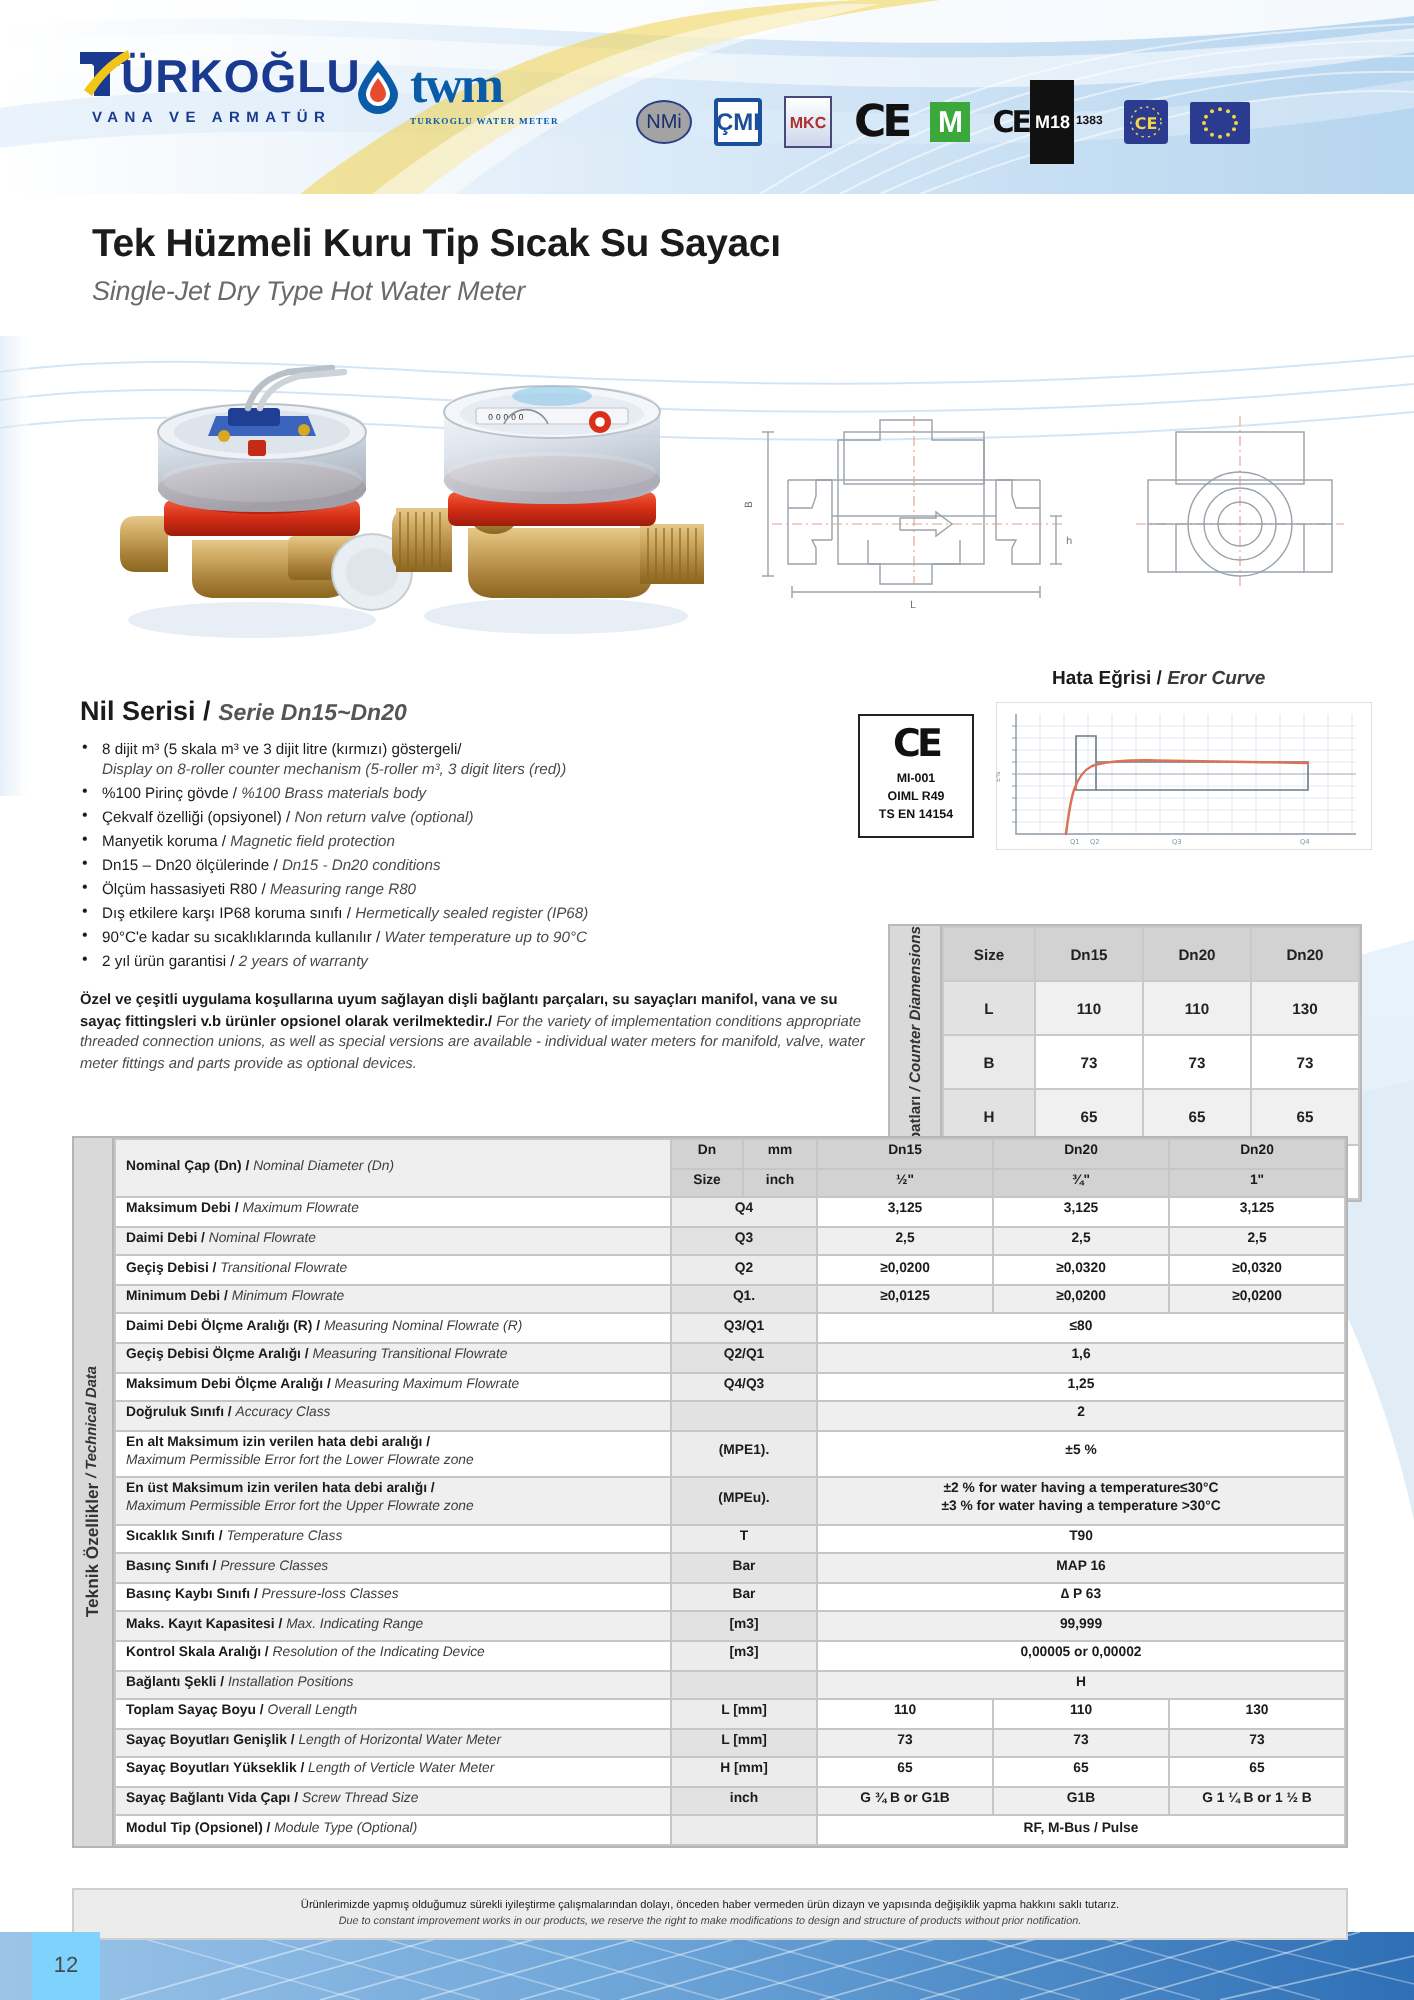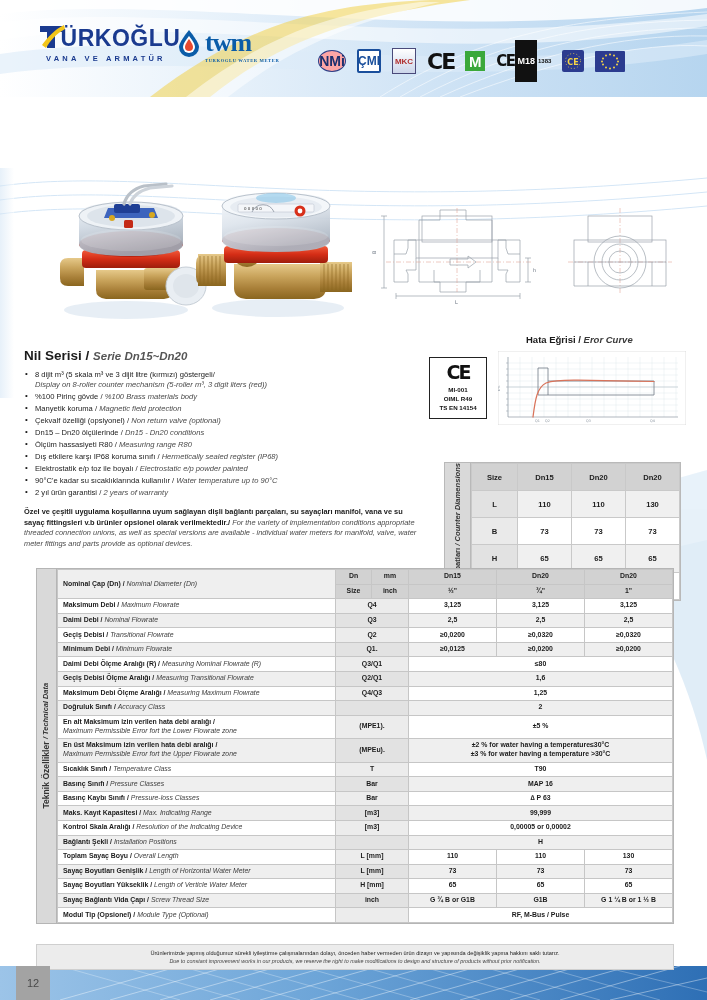--- a/index.html
+++ b/index.html
@@ -32,22 +32,22 @@
   }
   .logo-sub {
     font-size: 7.5px; font-weight: bold; letter-spacing: 3.2px;
     color: #1a3a8f; margin-top: 4px;
   }
   .twm-block { position: absolute; left: 205px; top: 30px; font-family: Liberation Serif, serif; }
   .twm-text { font-size: 26px; font-weight: bold; color:#0a5ca8; letter-spacing:-1px; line-height:1; }
   .twm-sub { font-size:4.6px; color:#0a5ca8; letter-spacing:.6px; margin-top:2px; font-weight:bold;}
   .cert-row { position:absolute; left:318px; top:40px; display:flex; align-items:center; gap:11px; }
   .cert { display:flex; align-items:center; justify-content:center; }
-  .cert-nmi { width:28px;height:22px;border-radius:50%; border:1.3px solid #2a3f88; background:#fca5a5;
-     font-size:14px; font-weight:bold; color:#1a2f6e; }
+  .cert-nmi { width:28px;height:22px;border-radius:50%; border:1.3px solid #2a3f88; background:#a3a3a3;
+     font-size:10px; font-weight:normal; color:#1a2f6e; }
   .cert-cmi { width:24px;height:24px; border:2px solid #1a4f9c; background:#fff; color:#1a4f9c;
      font-size:12px; font-weight:bold; border-radius:2px; }
   .cert-img { width:24px;height:26px; border:1.2px solid #4a4a7a; background:linear-gradient(#fff,#ccd6ea);
      font-size:8px; color:#b03030; font-weight:bold; }
   .cert-ce { font-size:22px; font-weight:bold; color:#111; letter-spacing:-2px; font-family:"DejaVu Sans",sans-serif;}
   .cert-m { width:20px;height:20px;background:#3aa83a;color:#fff;font-size:15px;font-weight:bold; }
   .cert-m18 { display:flex;align-items:center;gap:1px; }
   .cert-m18 .ce-sm { font-size:15px;font-weight:bold;color:#111;letter-spacing:-1.5px;font-family:"DejaVu Sans",sans-serif;}
   .cert-m18 .box18 { background:#111;color:#fff;font-size:9px;font-weight:bold;padding:16px 2px; }
   .cert-m18 .num { font-size:6px;font-weight:bold;color:#111; }
@@ -60,21 +60,21 @@
   .title-tr { font-size:19.5px; font-weight:bold; color:#1b1b1b; letter-spacing:-.2px; }
   .title-en { font-size:13.5px; font-style:italic; color:#6a6a6a; margin-top:4px; letter-spacing:-.1px;}
 
   
   .photos { position:absolute; left:38px; top:182px; width:330px; height:142px; z-index:2; }
 
   
   .drawings { position:absolute; left:372px; top:196px; width:320px; height:112px; z-index:2; }
 
   
-  .features { position:absolute; left:24px; top:348px; width:400px; z-index:4; }
+  .features { position:absolute; left:40px; top:348px; width:400px; z-index:4; }
   .ser-head { font-size:13.5px; font-weight:bold; color:#1b1b1b; margin-bottom:7px; }
   .ser-head .slash { color:#1b1b1b; font-weight:bold; }
   .ser-head .en { font-style:italic; font-size:11.5px; color:#555; font-weight:bold; }
   ul.feat { list-style:none; }
   ul.feat li { position:relative; padding-left:11px; margin-bottom:2.0px;
      font-size:7.6px; color:#1b1b1b; line-height:1.32; }
   ul.feat li:before { content:"•"; position:absolute; left:1px; top:-1px; font-size:8px; color:#1b1b1b; }
   ul.feat li b { font-weight:normal; }
   ul.feat li i { font-style:italic; color:#4a4a4a; }
   .feat-note { margin-top:9px; font-size:7.4px; line-height:1.42; color:#1b1b1b; width:400px; }
@@ -151,21 +151,21 @@
     position:absolute; left:36px; top:944px; width:638px; height:26px;
     background:#ececec; border:1px solid #cfcfcf; z-index:4;
     display:flex; flex-direction:column; align-items:center; justify-content:center;
   }
   .footnote .tr { font-size:5.6px; color:#222; }
   .footnote .en { font-size:5.4px; color:#444; font-style:italic; margin-top:1.5px; }
 
   
   .bottomband { position:absolute; left:0; top:966px; width:707px; height:34px; z-index:2; overflow:hidden; }
   .pagenum {
-    position:absolute; left:16px; top:966px; width:34px; height:34px; background:#a3a3a3;
+    position:absolute; left:16px; top:966px; width:34px; height:34px; background:#7dd3fc;
     display:flex; align-items:center; justify-content:center; z-index:5;
     font-size:11px; color:#4a4a4a;
   }
 </style>
 </head>
 <body>
 
 <div class="page">
 
   <svg class="bg-wave" viewBox="0 0 707 1000" preserveAspectRatio="none">
@@ -292,20 +292,22 @@
               <circle cx="7" cy="10.5" r="1" fill="#f5d547"></circle>
             <circle cx="8" cy="7.4" r="1" fill="#f5d547"></circle>
               <circle cx="11" cy="4.6" r="1" fill="#f5d547"></circle>
           </svg>
         </div>
       </div>
     </div>
   </div>
 
   <div class="title-wrap">
+    <div class="title-tr">Tek Hüzmeli Kuru Tip Sıcak Su Sayacı</div>
+    <div class="title-en">Single-Jet Dry Type Hot Water Meter</div>
   </div>
 
   <svg class="photos" viewBox="0 0 330 142">
     <defs>
       <linearGradient id="brass" x1="0" y1="0" x2="0" y2="1">
         <stop offset="0%" stop-color="#e6c98a"></stop>
           <stop offset="35%" stop-color="#c9a45c"></stop>
         <stop offset="70%" stop-color="#a87f38"></stop>
           <stop offset="100%" stop-color="#8a661f"></stop>
       </linearGradient>
@@ -451,42 +453,38 @@
     <ul class="feat">
       <li>
         <b>8 dijit m³ (5 skala m³ ve 3 dijit litre (kırmızı) göstergeli/</b><br>
         <i>Display on 8-roller counter mechanism (5-roller m³, 3 digit liters (red))</i>
       </li>
       <li>
         <b>%100 Pirinç gövde /</b>
         <i>%100 Brass materials body</i>
       </li>
       <li>
+        <b>Çekvalf özelliği (opsiyonel) /</b>
+        <i>Non return valve (optional)</i>
+      </li>
+      <li>
         <b>Manyetik koruma /</b>
         <i>Magnetic field protection</i>
-      </li>
-      <li>
-        <b>Çekvalf özelliği (opsiyonel) /</b>
-        <i>Non return valve (optional)</i>
       </li>
       <li>
         <b>Dn15 – Dn20 ölçülerinde /</b>
         <i>Dn15 - Dn20 conditions</i>
       </li>
       <li>
         <b>Ölçüm hassasiyeti R80 /</b>
         <i>Measuring range R80</i>
       </li>
       <li>
         <b>Dış etkilere karşı IP68 koruma sınıfı /</b>
         <i>Hermetically sealed register (IP68)</i>
-      </li>
-      <li>
-        <b>Elektrostatik e/p toz ile boyalı /</b>
-        <i>Electrostatic e/p powder painted</i>
       </li>
       <li>
         <b>90°C'e kadar su sıcaklıklarında kullanılır /</b>
         <i>Water temperature up to 90°C</i>
       </li>
       <li>
         <b>2 yıl ürün garantisi /</b>
         <i>2 years of warranty</i>
       </li>
     </ul>

